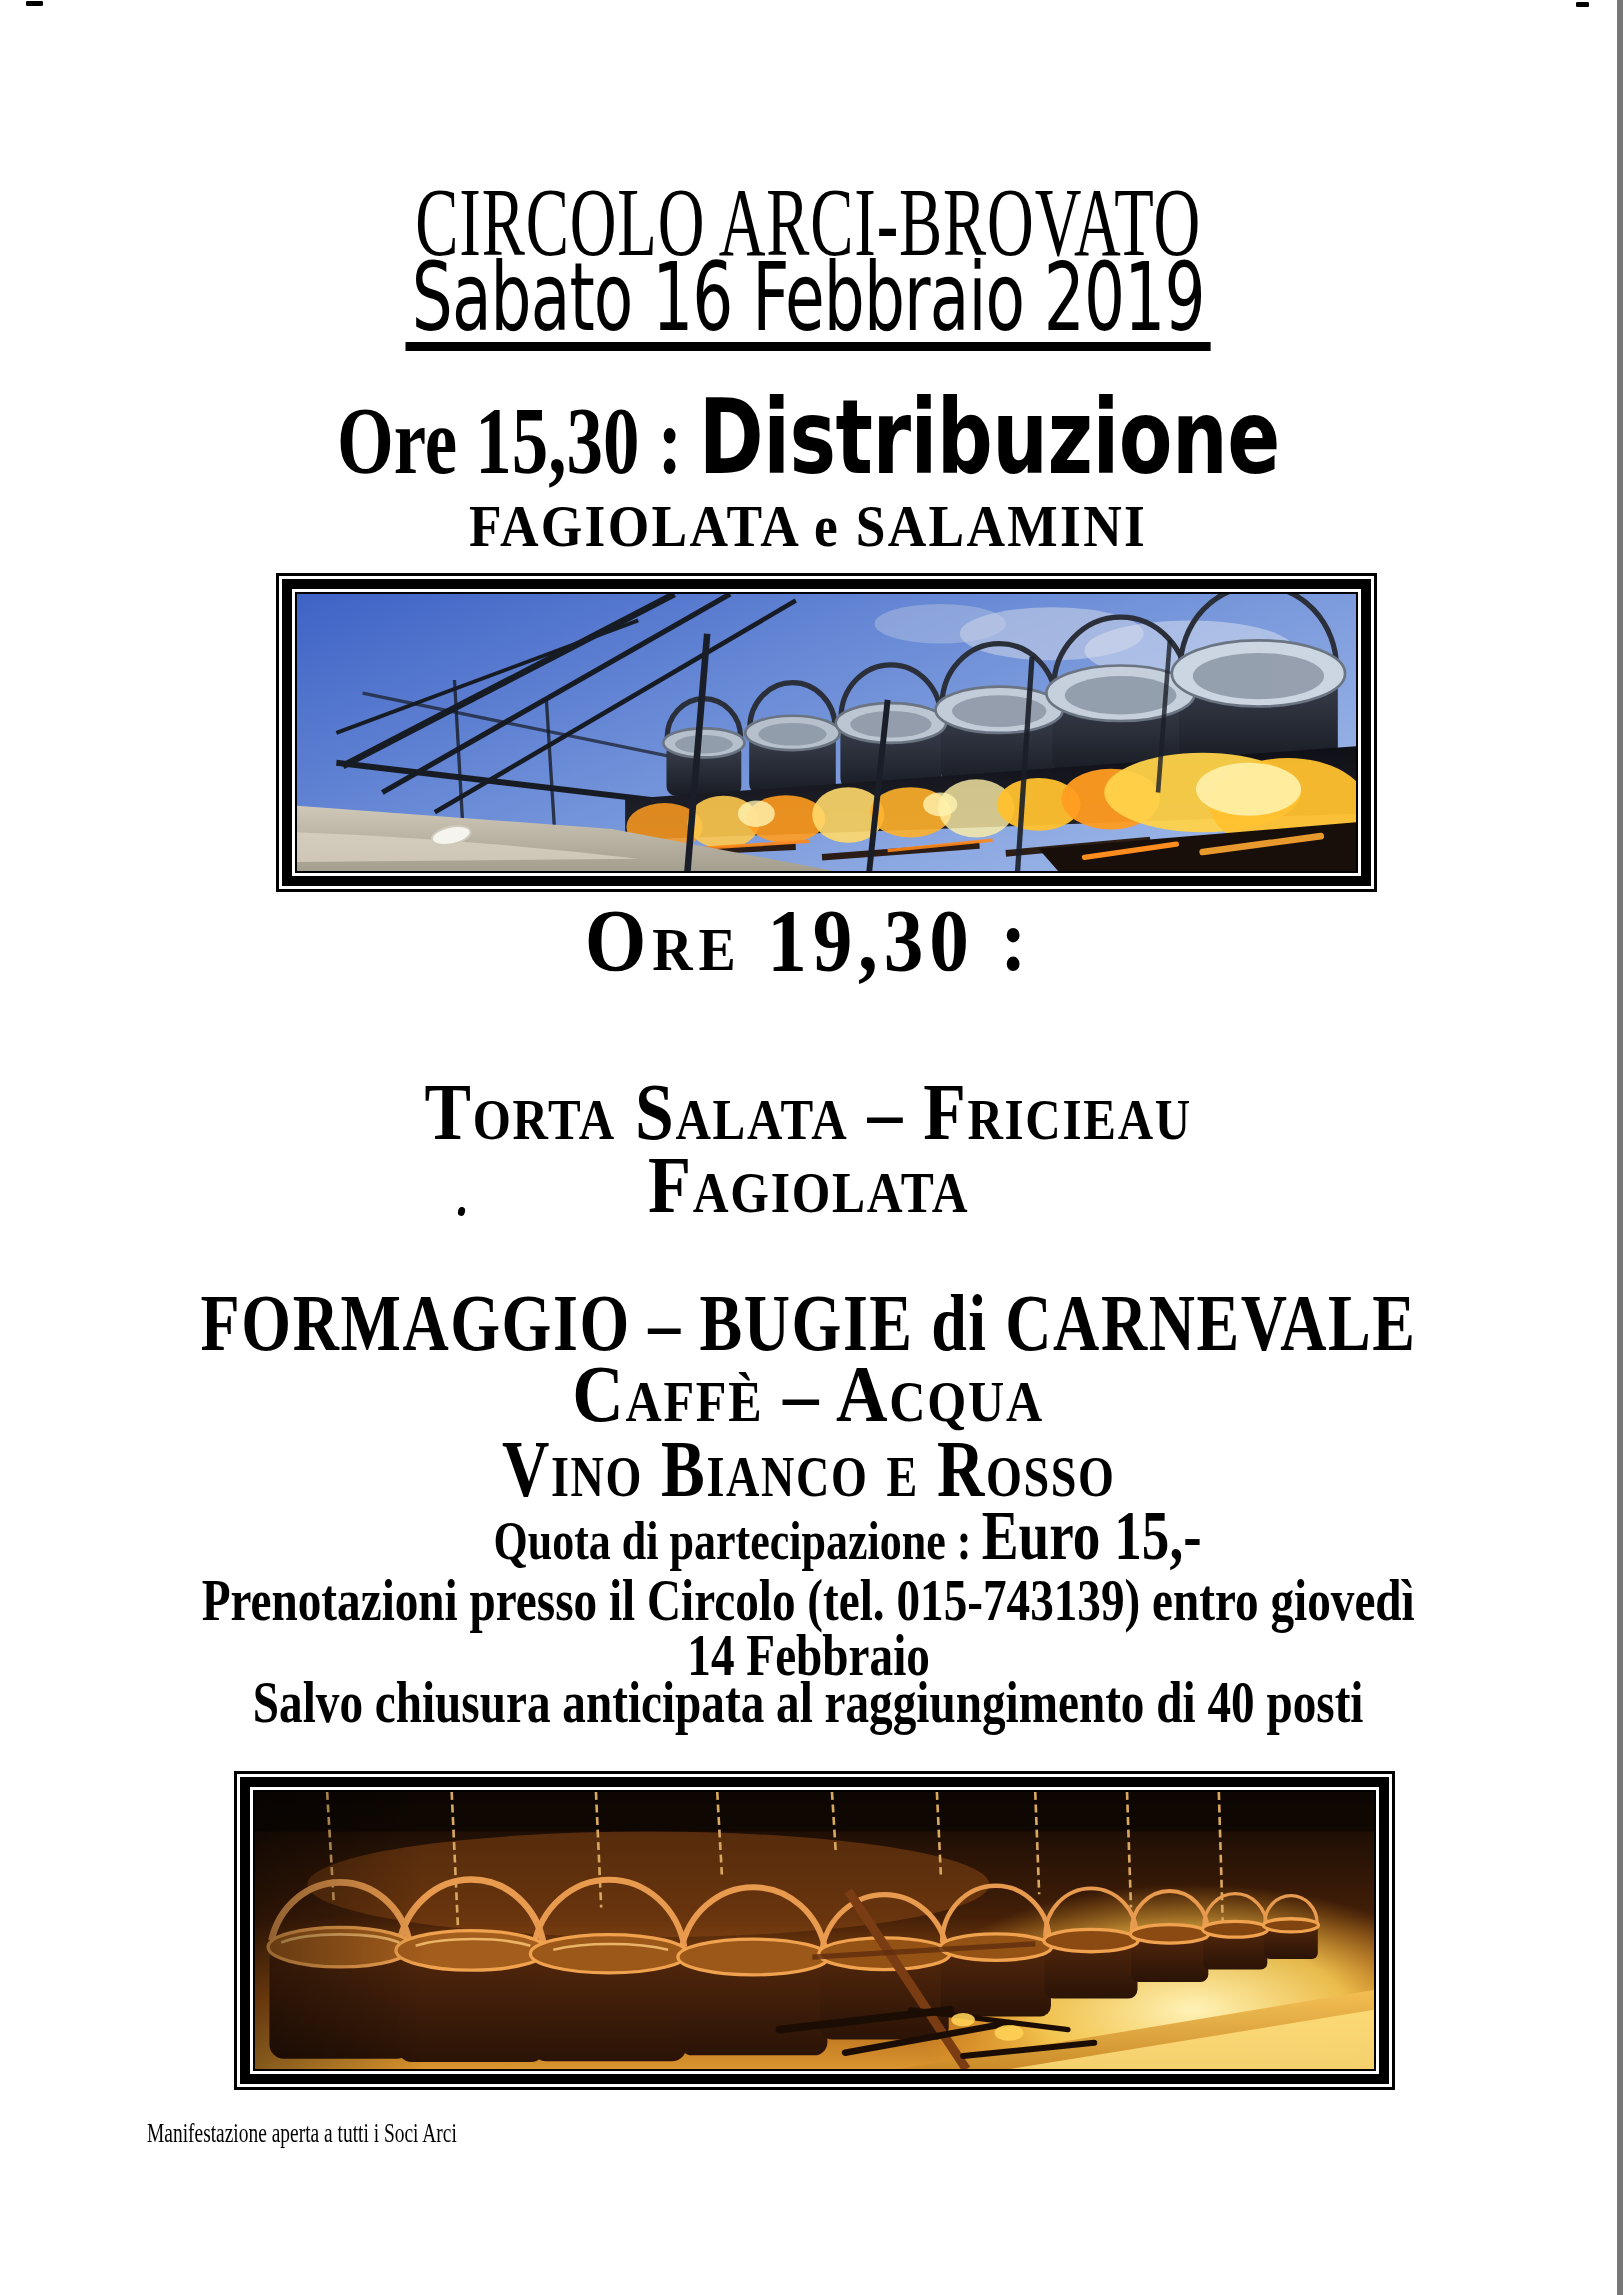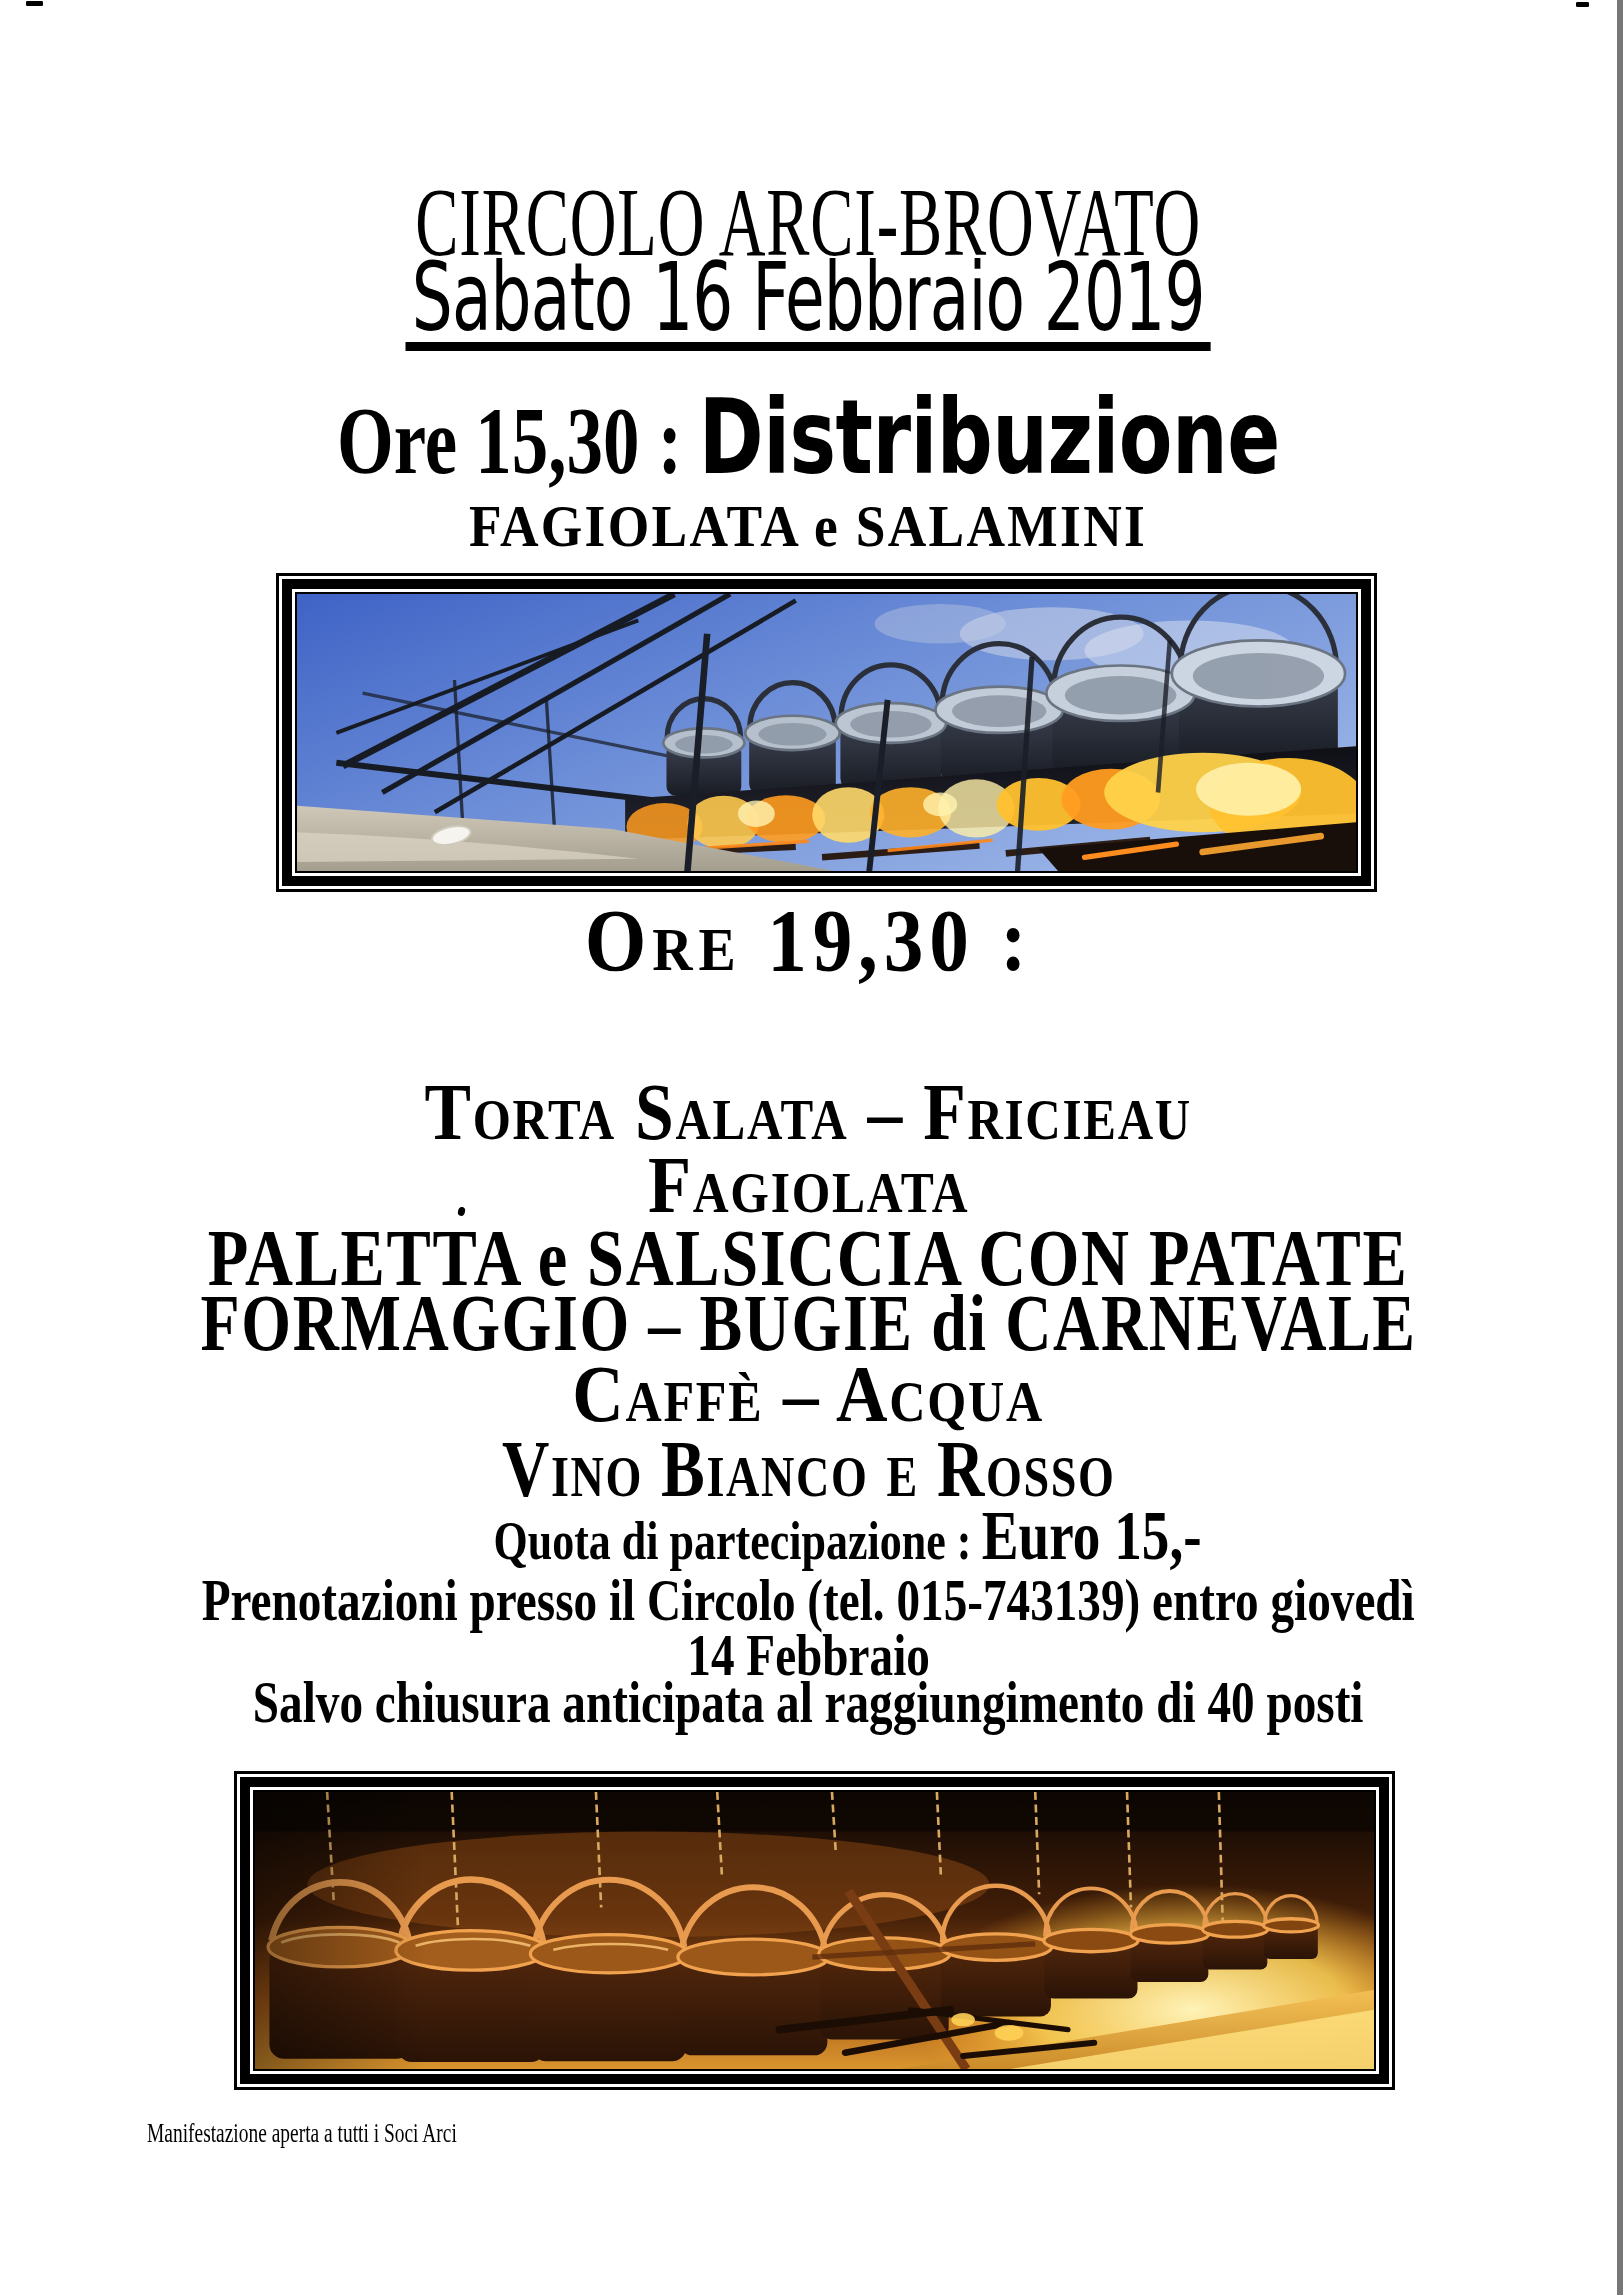--- a/index.html
+++ b/index.html
@@ -223,23 +223,20 @@
     <span class="tx">Ore 19,30 :</span>
   </div>
 
 
   <div class="line menu sc m0">
     <span class="tx">Torta Salata – Fricieau</span>
   </div>
   <div class="line menu sc m1">
     <span class="tx">Fagiolata</span>
   </div>
-  <div class="line menu m2">
-    <span class="tx">PALETTA e SALSICCIA CON PATATE</span>
-  </div>
   <div class="line menu m3">
     <span class="tx">FORMAGGIO – BUGIE di CARNEVALE</span>
   </div>
   <div class="line menu sc m4">
     <span class="tx">Caffè – Acqua</span>
   </div>
   <div class="line menu sc m5">
     <span class="tx">Vino Bianco e Rosso</span>
   </div>
 

